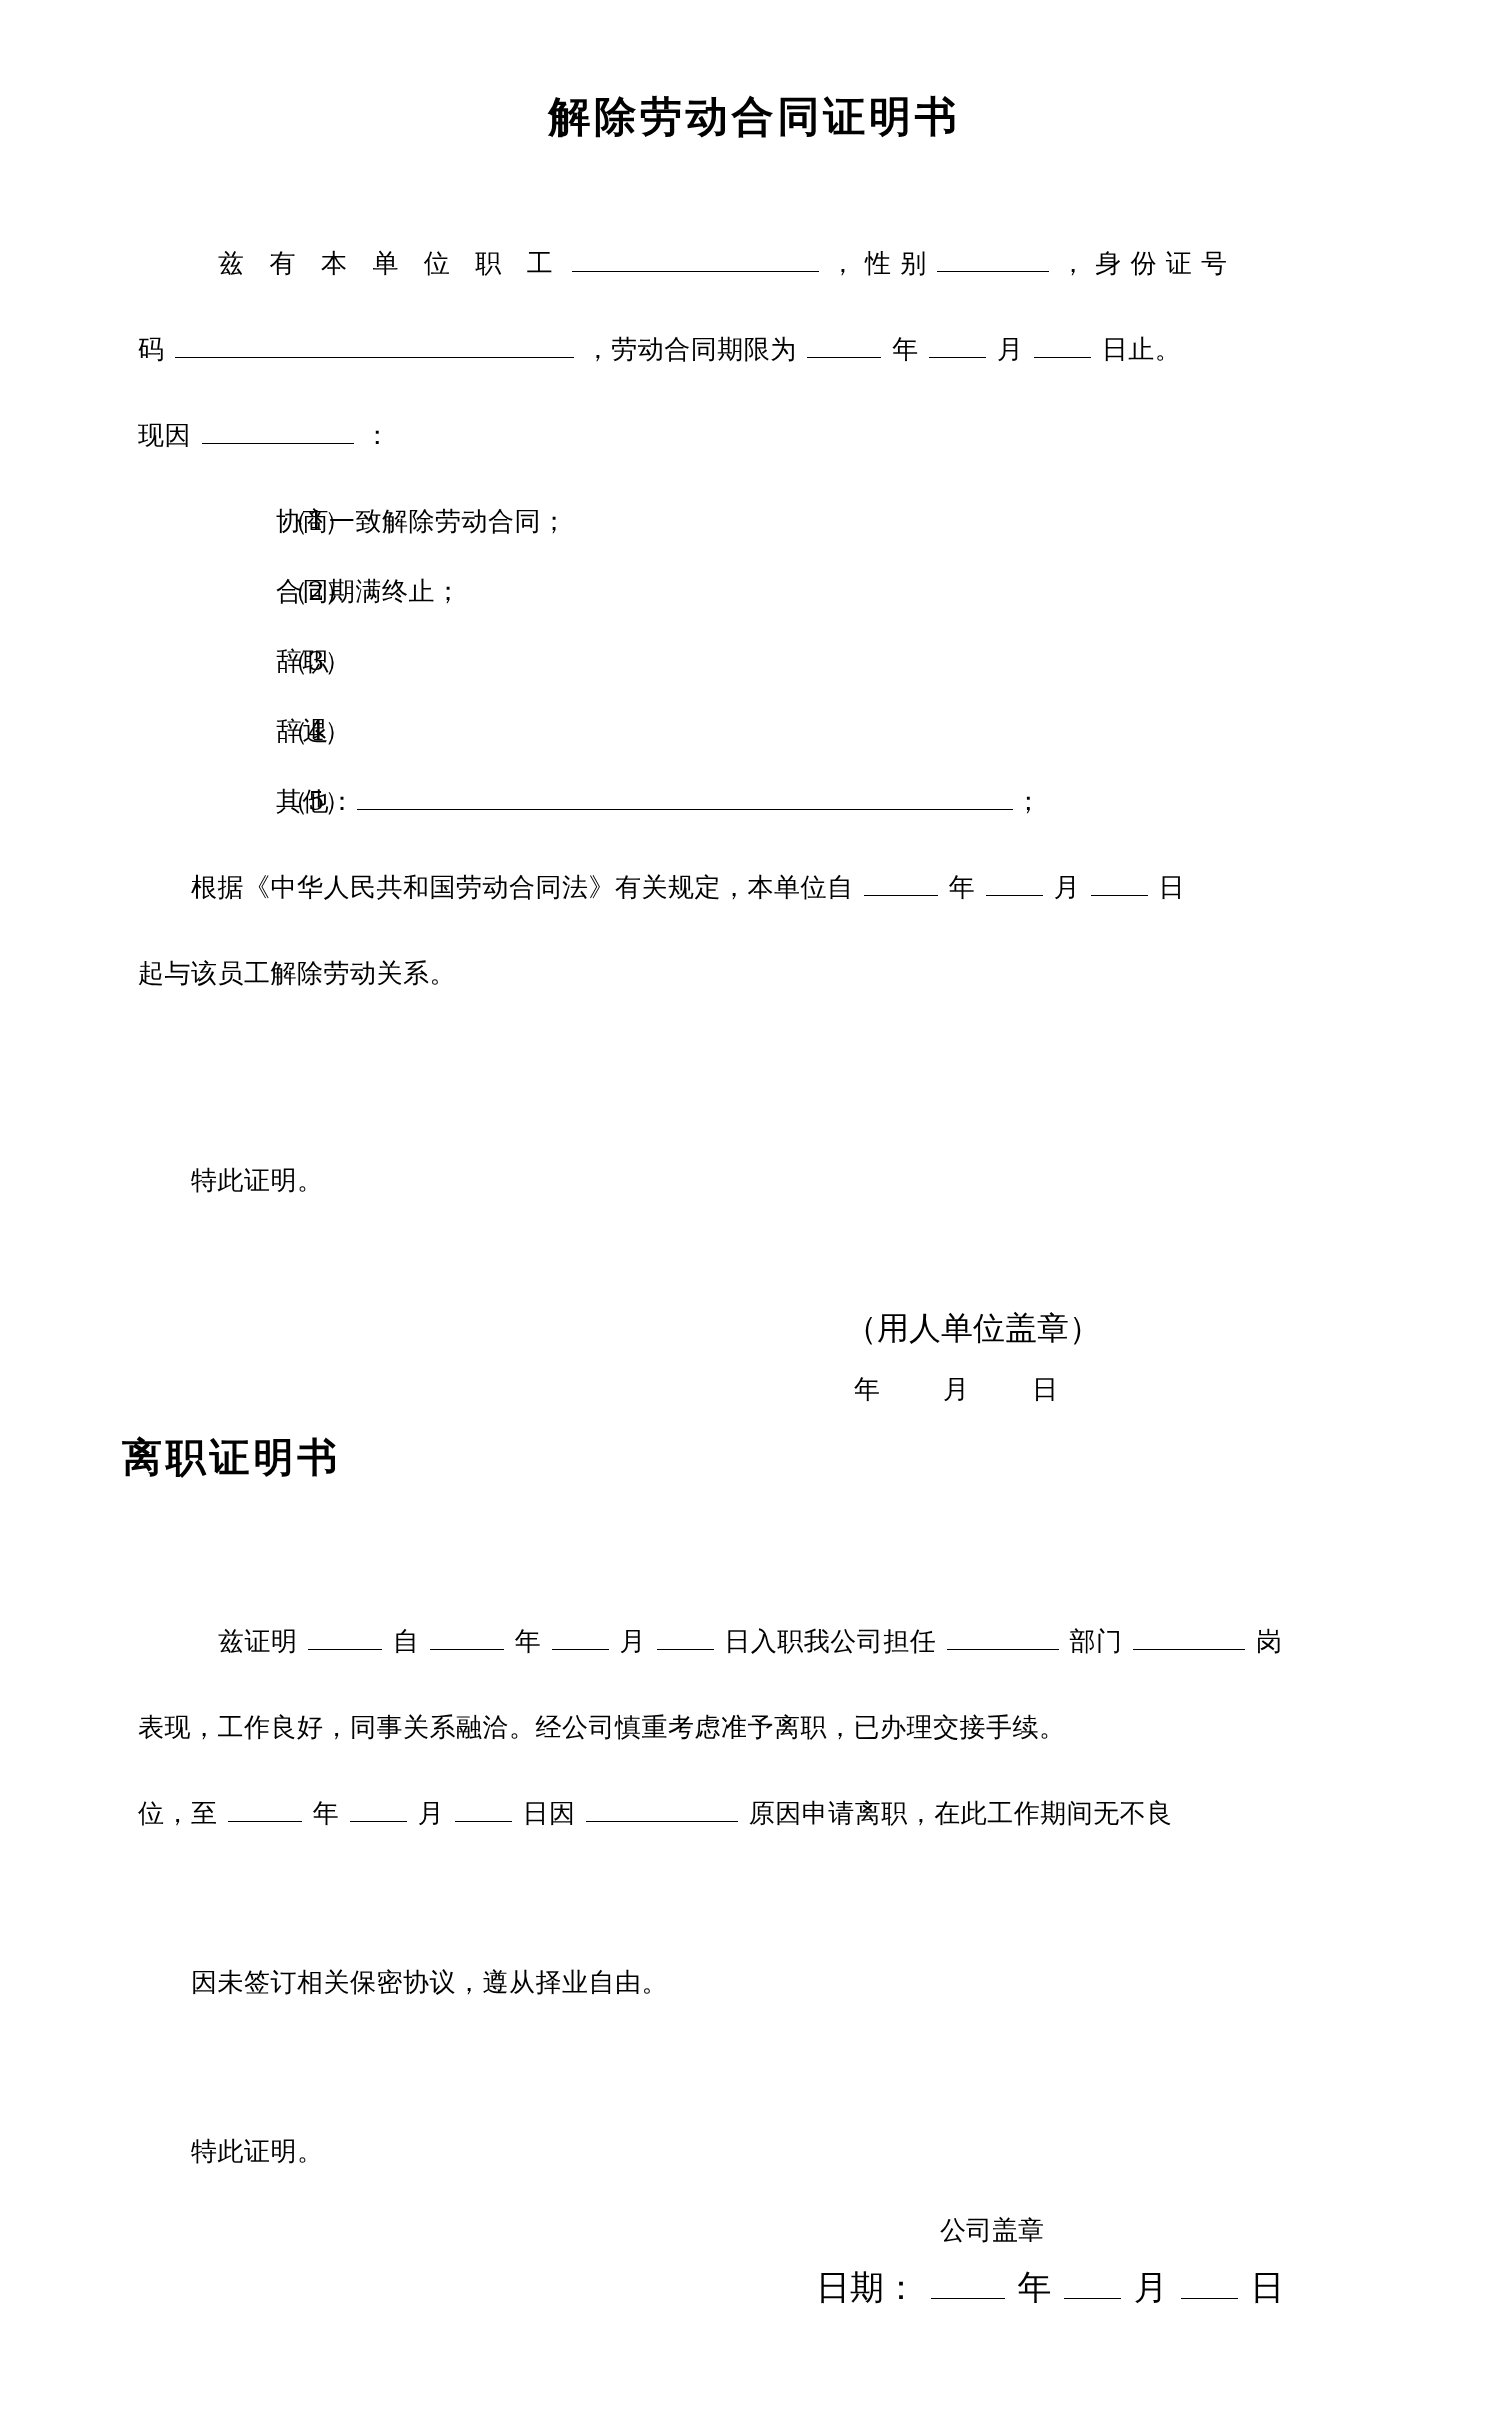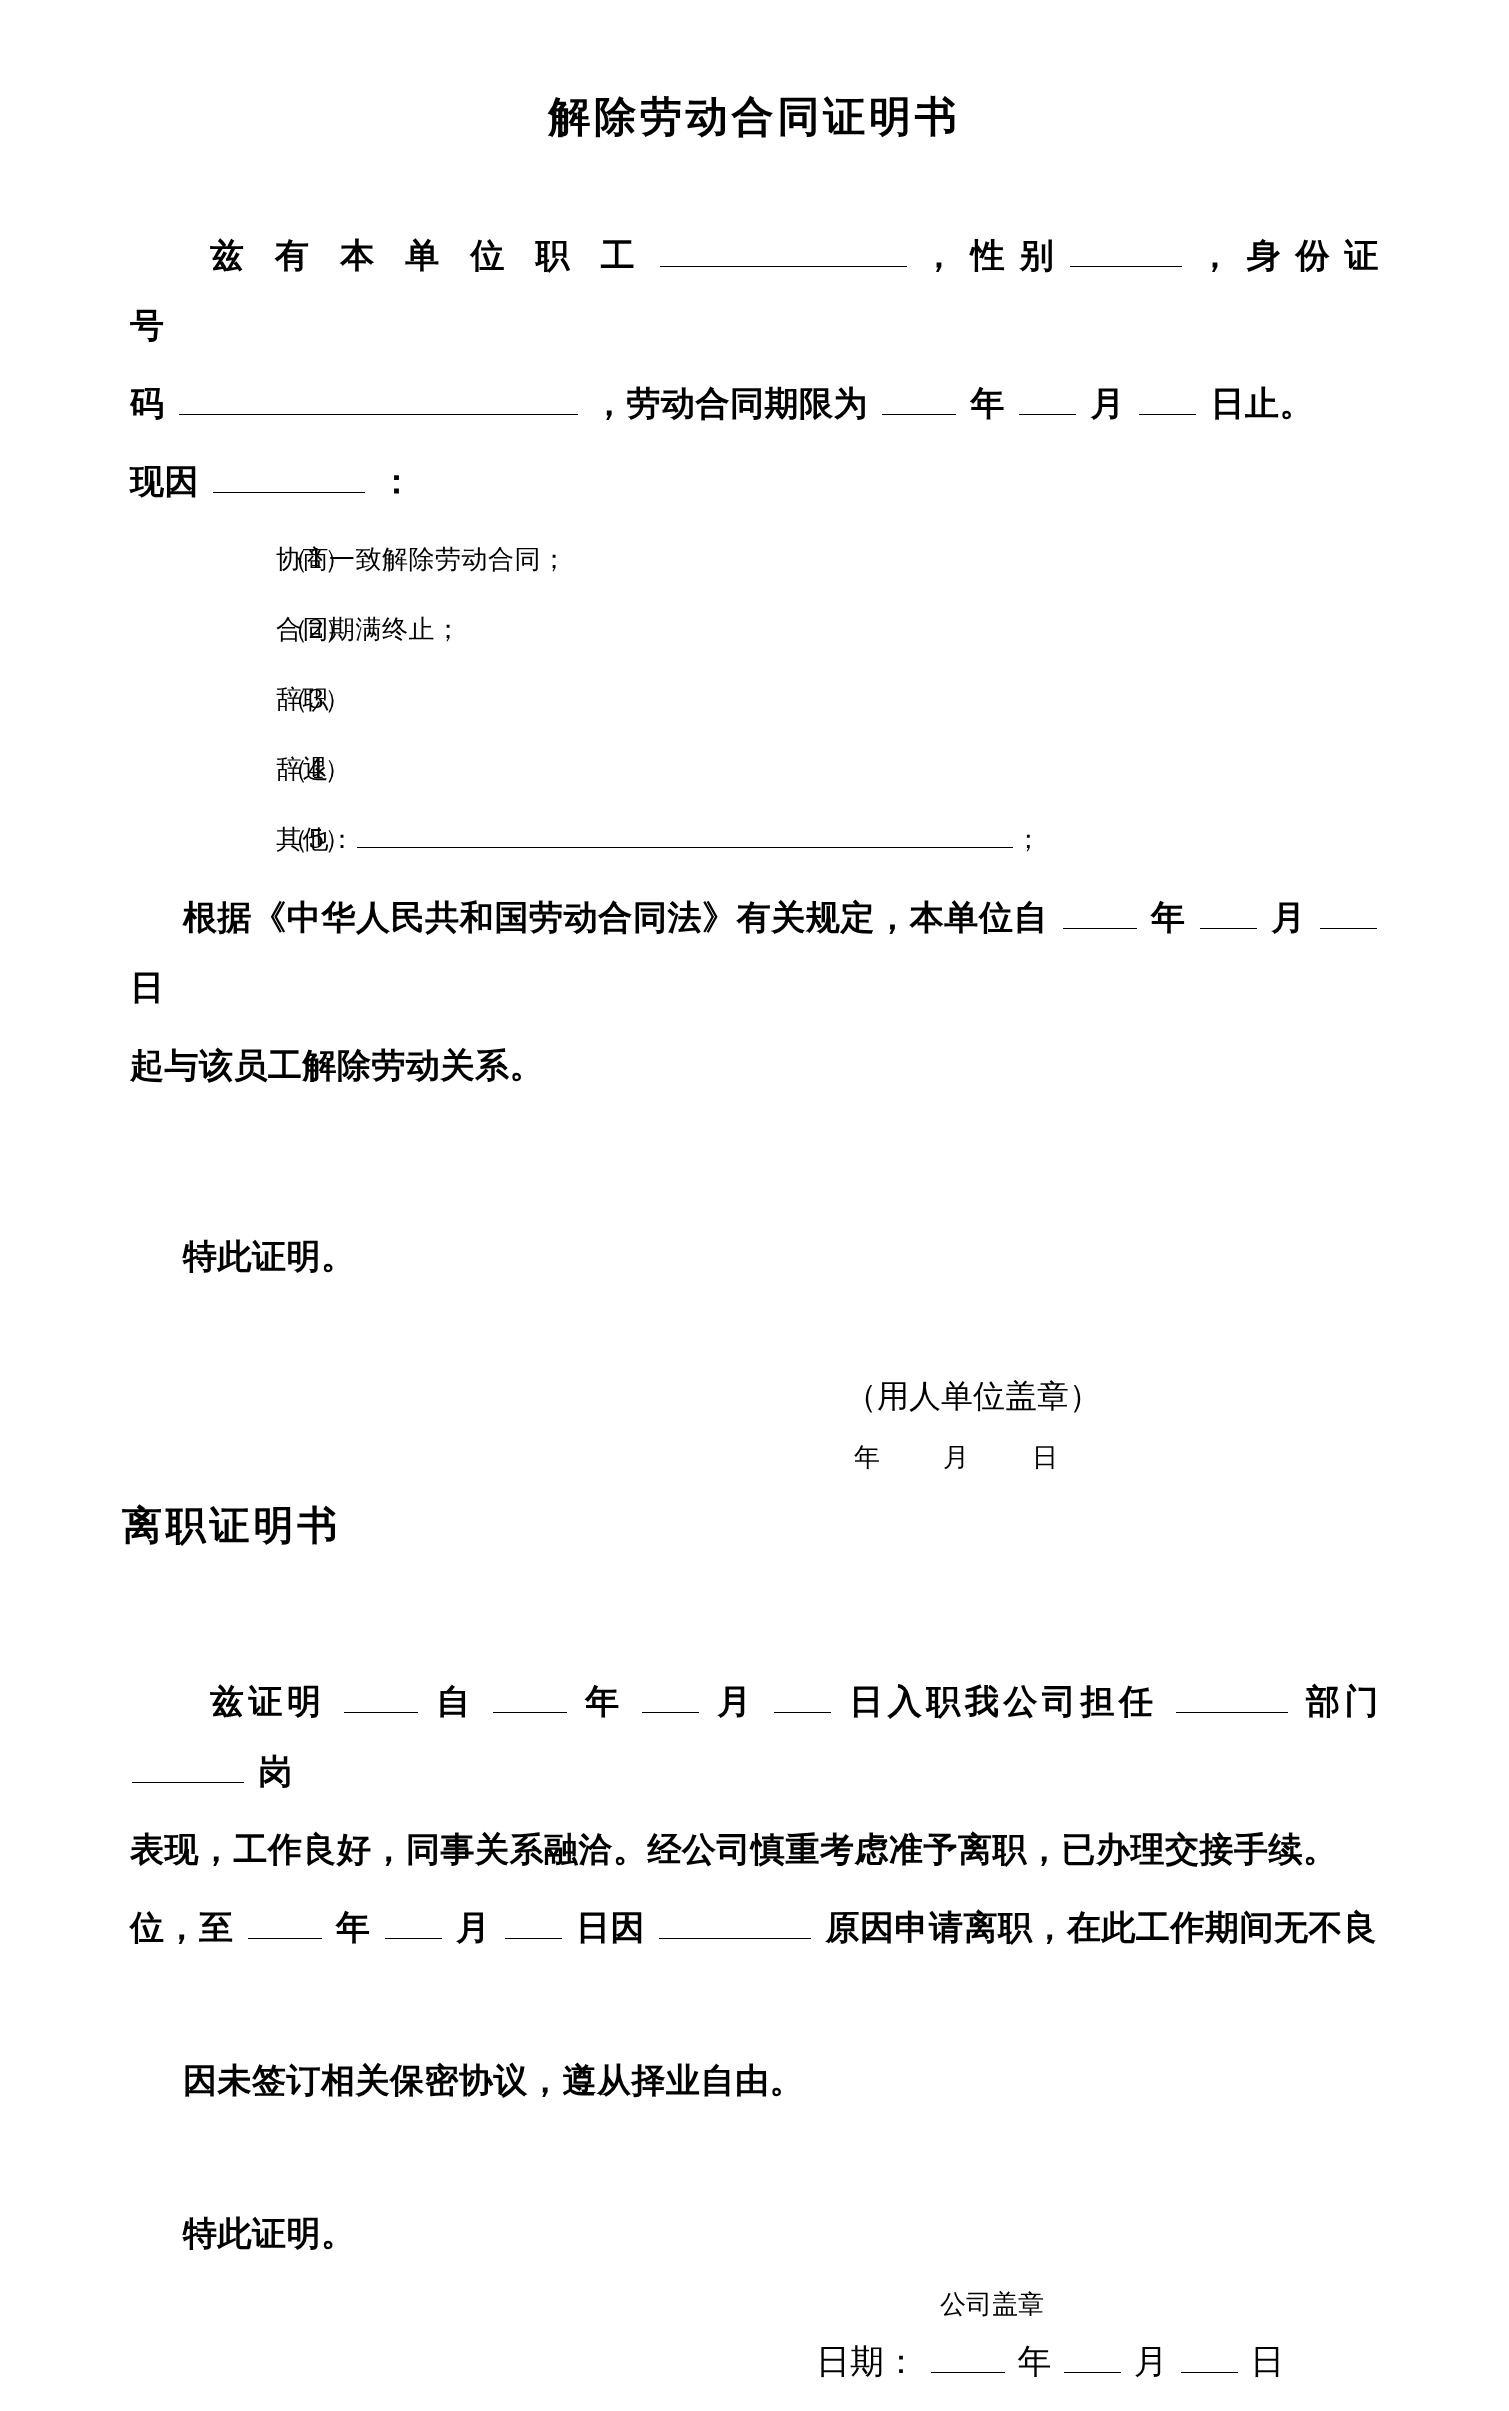--- a/index.html
+++ b/index.html
@@ -31,26 +31,25 @@
   }
   .doc-title-2 {
     text-align: left;
     font-size: 40px;
     font-weight: bold;
     letter-spacing: 3.8px;
     margin-top: 9.5px;
     margin-bottom: 0;
   }
   .para {
-    font-size: 34px;
+    font-size: 26px;
     line-height: 70px;
     text-align: justify;
-    margin: 8px;
+    margin: 16px;
     letter-spacing: 0.5px;
-    font-weight: bold;
   }
   .indent {
     text-indent: 53px;
   }
   .indent-wide {
     text-indent: 80px;
   }
   .blank {
     display: inline-block;
     border-bottom: 1.5px solid #000;

